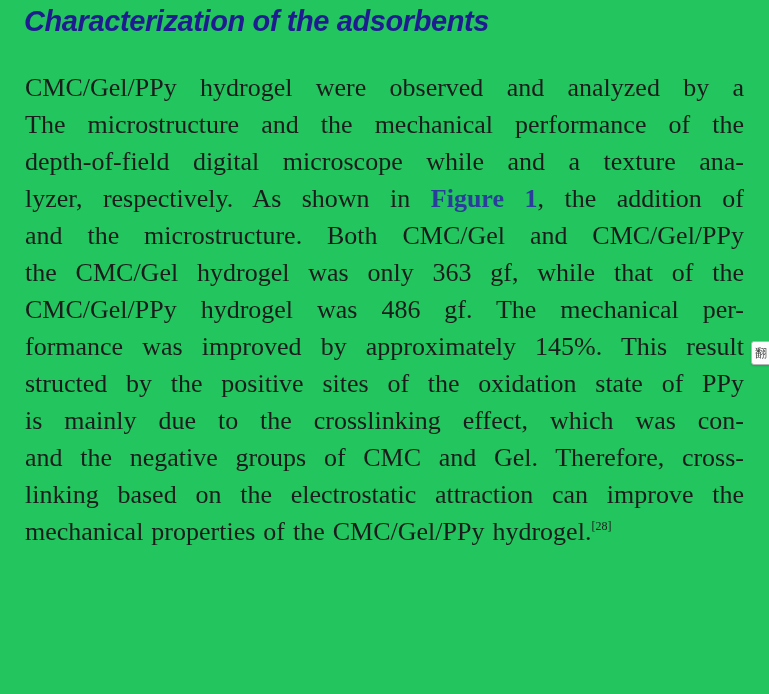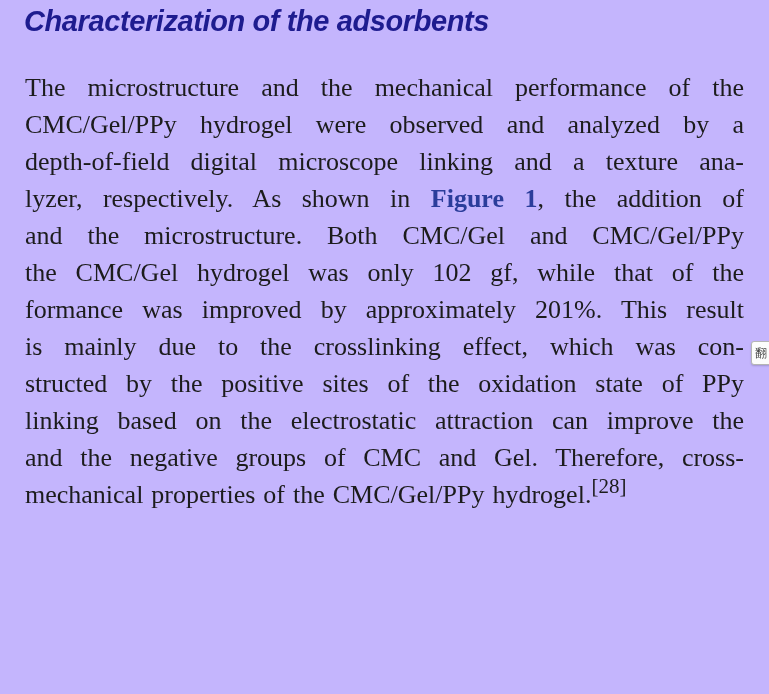--- a/index.html
+++ b/index.html
@@ -7,21 +7,21 @@
     width: 769px;
     height: 694px;
     background: #ffffff;
     overflow: hidden;
     position: relative;
     font-family: "Liberation Serif", serif;
   }
   .page {
     position: absolute;
     inset: 0;
-    background: #c4b5fd;
+    background: #22c55e;
   }
   .heading {
     position: absolute;
     left: 24px;
     top: 5px;
     margin: 0;
     font-family: "Liberation Sans", sans-serif;
     font-style: italic;
     font-weight: bold;
     font-size: 29px;
@@ -43,21 +43,21 @@
     text-align: justify;
     white-space: normal;
   }
   .line.just {
     text-align-last: justify;
   }
   .fig-link {
     color: #2b3d9b;
   }
   sup.cite {
-    font-size: 21px;
+    font-size: 12px;
     line-height: 0;
     color: #1c1c1c;
   }
   .side-widget {
     position: absolute;
     left: 751px;
     top: 341px;
     width: 28px;
     height: 24px;
     box-sizing: border-box;
@@ -75,31 +75,32 @@
   }
 </style>
 </head>
 <body>
 
 <div class="page">
 
   <h1 class="heading">Characterization of the adsorbents</h1>
 
   <div class="para">
+      <div class="line just"><span>CMC/Gel/PPy hydrogel were observed and analyzed by a</span></div>
       <div class="line just"><span>The microstructure and the mechanical performance of the</span></div>
-      <div class="line just"><span>CMC/Gel/PPy hydrogel were observed and analyzed by a</span></div>
-      <div class="line just"><span>depth-of-field digital microscope linking and a texture ana-</span></div>
+      <div class="line just"><span>depth-of-field digital microscope while and a texture ana-</span></div>
       <div class="line just"><span>lyzer, respectively. As shown in </span><span class="fig-link" style="color: rgb(43, 61, 155); font-weight: bold;">Figure 1</span><span>, the addition of</span></div>
       <div class="line just"><span>and the microstructure. Both CMC/Gel and CMC/Gel/PPy</span></div>
-      <div class="line just"><span>the CMC/Gel hydrogel was only 102 gf, while that of the</span></div>
-      <div class="line just"><span>formance was improved by approximately 201%. This result</span></div>
+      <div class="line just"><span>the CMC/Gel hydrogel was only 363 gf, while that of the</span></div>
+      <div class="line just"><span>CMC/Gel/PPy hydrogel was 486 gf. The mechanical per-</span></div>
+      <div class="line just"><span>formance was improved by approximately 145%. This result</span></div>
+      <div class="line just"><span>structed by the positive sites of the oxidation state of PPy</span></div>
       <div class="line just"><span>is mainly due to the crosslinking effect, which was con-</span></div>
-      <div class="line just"><span>structed by the positive sites of the oxidation state of PPy</span></div>
+      <div class="line just"><span>and the negative groups of CMC and Gel. Therefore, cross-</span></div>
       <div class="line just"><span>linking based on the electrostatic attraction can improve the</span></div>
-      <div class="line just"><span>and the negative groups of CMC and Gel. Therefore, cross-</span></div>
       <div class="line"><span>mechanical properties of the CMC/Gel/PPy hydrogel.</span><sup class="cite">[28]</sup></div>
     </div>
 
   <div class="side-widget">
     <span>翻</span>
   </div>
 
 </div>
 
 </body></html>

